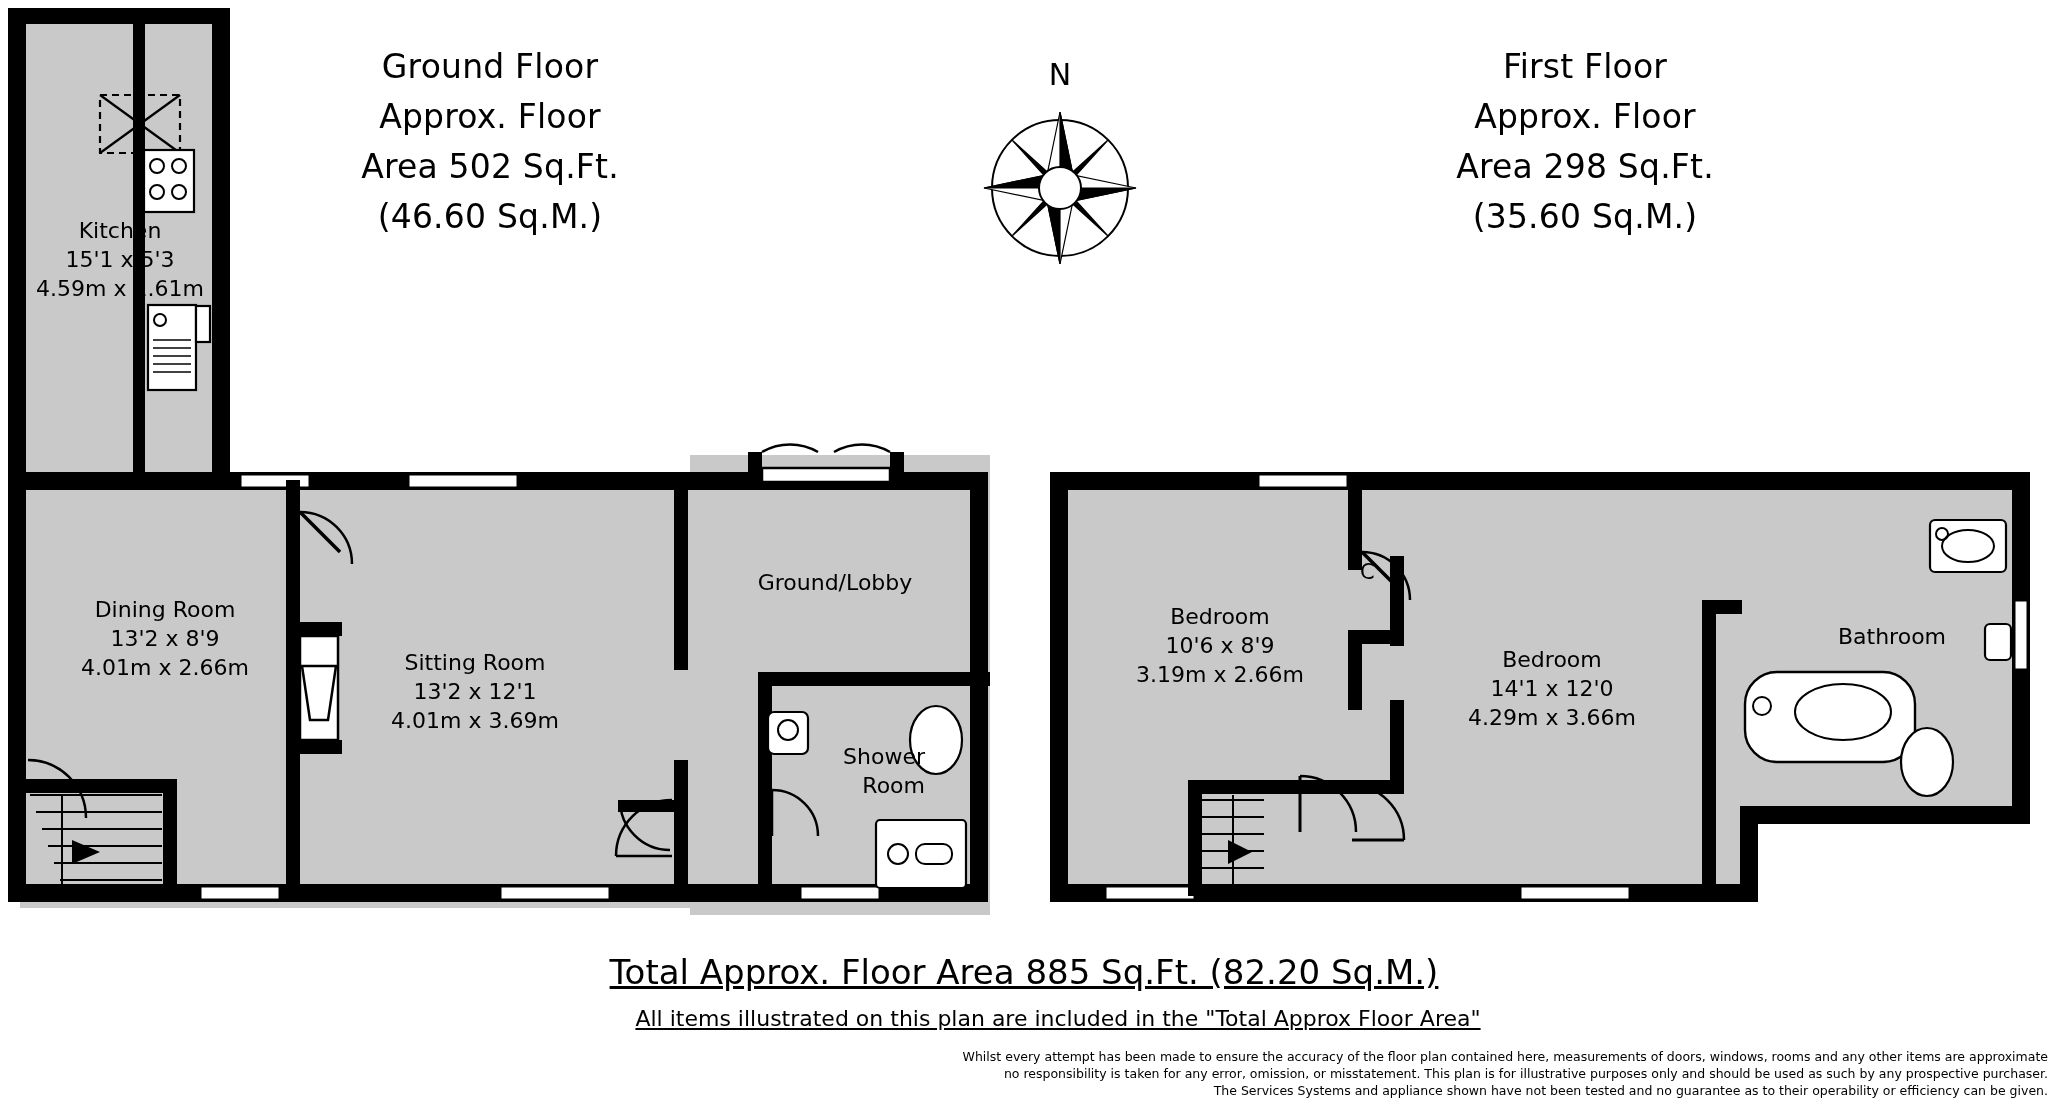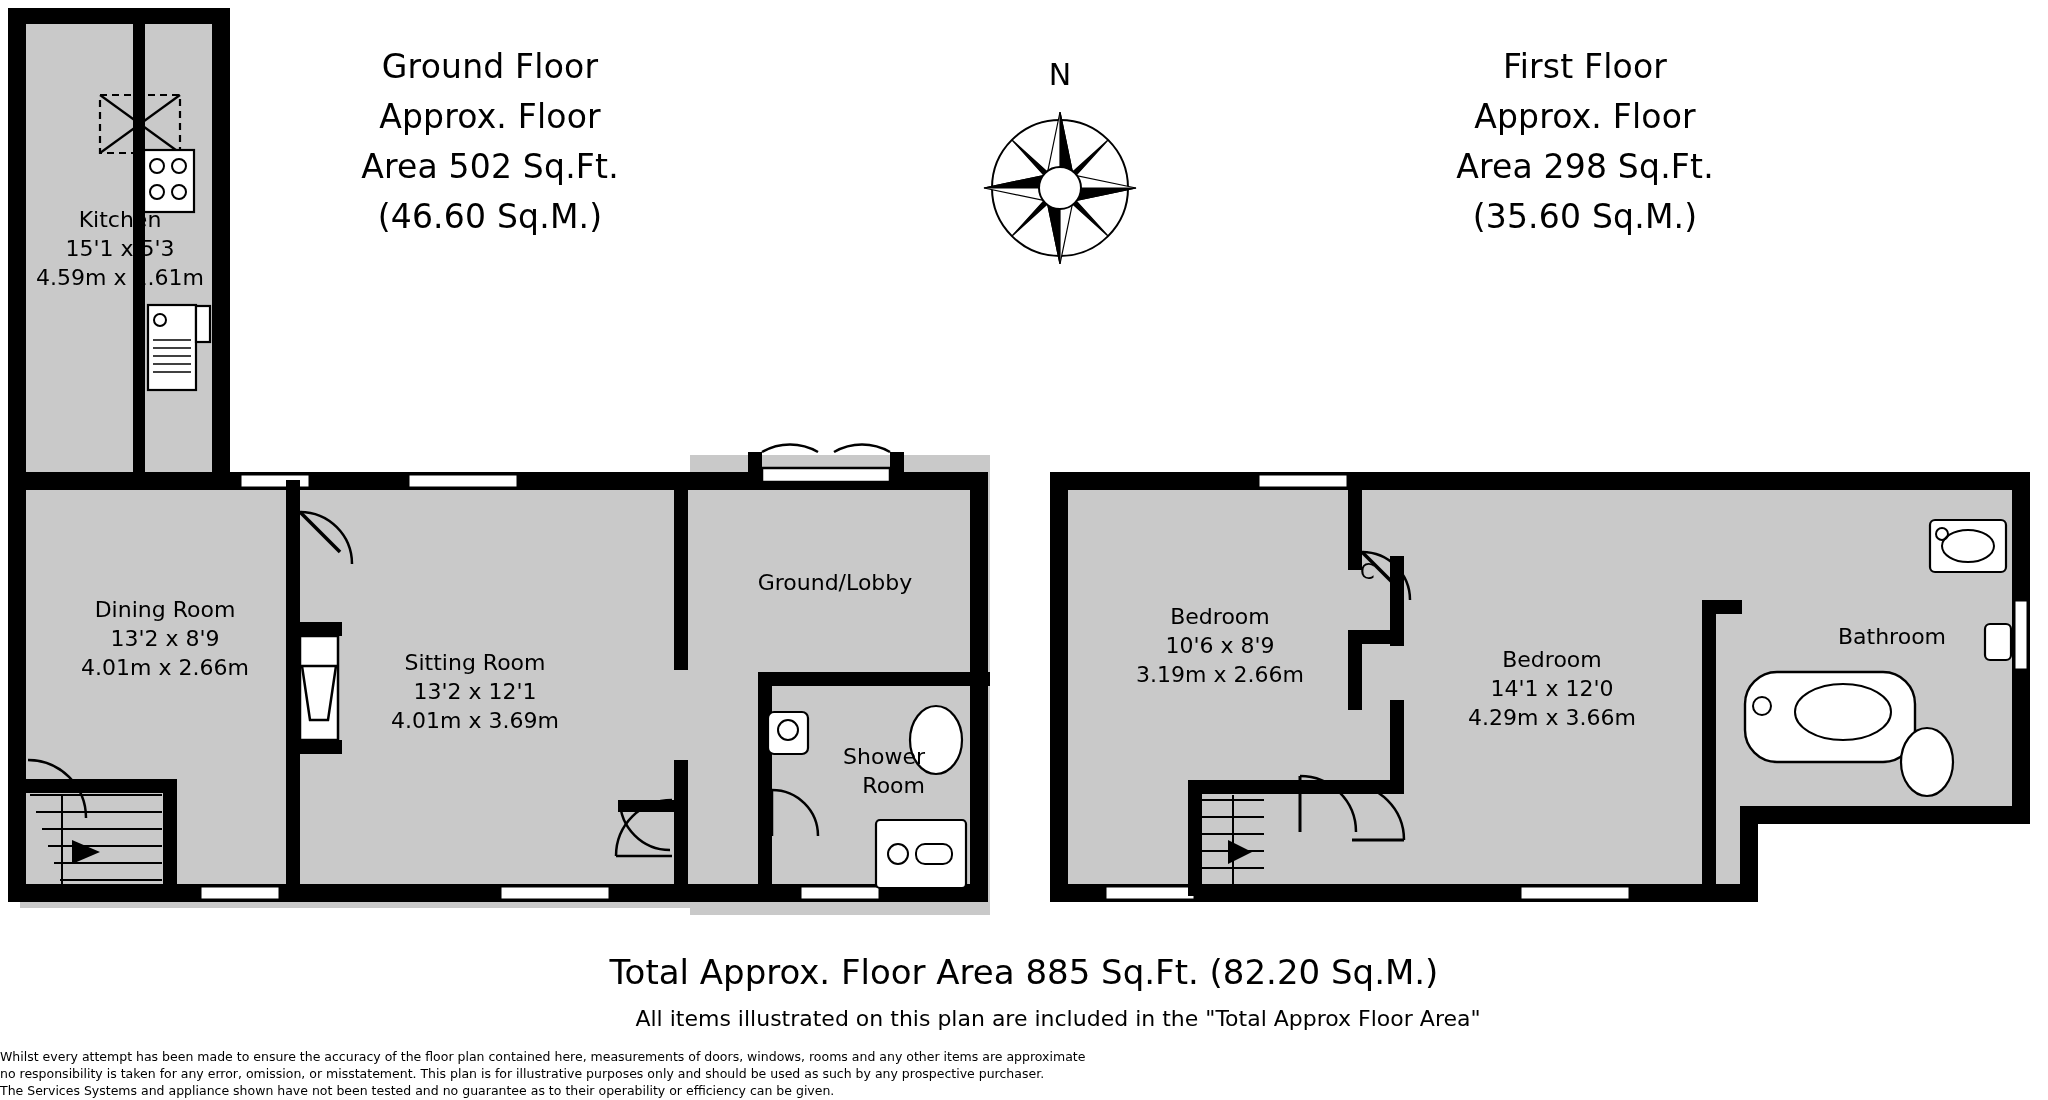--- a/index.html
+++ b/index.html
@@ -47,35 +47,36 @@
     font-size: 30px;
     text-align: center;
     width: 40px;
   }
 
   .footer-main {
     position: absolute;
     left: 0;
     width: 2048px;
     text-align: center;
+    text-decoration: underline;
   }
   #total-area {
     top: 952px;
     font-size: 34px;
   }
   #included-note {
     top: 1006px;
     font-size: 22px;
     padding-left: 34px;
   }
   .disclaimer {
     position: absolute;
     left: 0;
     width: 2048px;
-    text-align: left;
+    text-align: right;
     font-size: 12.5px;
     line-height: 17px;
     white-space: pre-line;
     top: 1048px;
   }
   .c-label {
     position: absolute;
     font-size: 21px;
   }
 </style>
@@ -258,21 +259,21 @@
 Area 502 Sq.Ft.
 (46.60 Sq.M.)</div>
 
 <div class="title-block" id="first-title">First Floor
 Approx. Floor
 Area 298 Sq.Ft.
 (35.60 Sq.M.)</div>
 
 <div class="compass-letter" style="left:1040px; top:57px;">N</div>
 
-<div class="room-label" style="left:20px; top:205px; width:200px;">Kitchen
+<div class="room-label" style="left:20px; top:216px; width:200px;">Kitchen
 15'1 x 5'3
 4.59m x 1.61m</div>
 
 <div class="room-label" style="left:45px; top:595px; width:240px;">Dining Room
 13'2 x 8'9
 4.01m x 2.66m</div>
 
 <div class="room-label" style="left:355px; top:648px; width:240px;">Sitting Room
 13'2 x 12'1
 4.01m x 3.69m</div>

